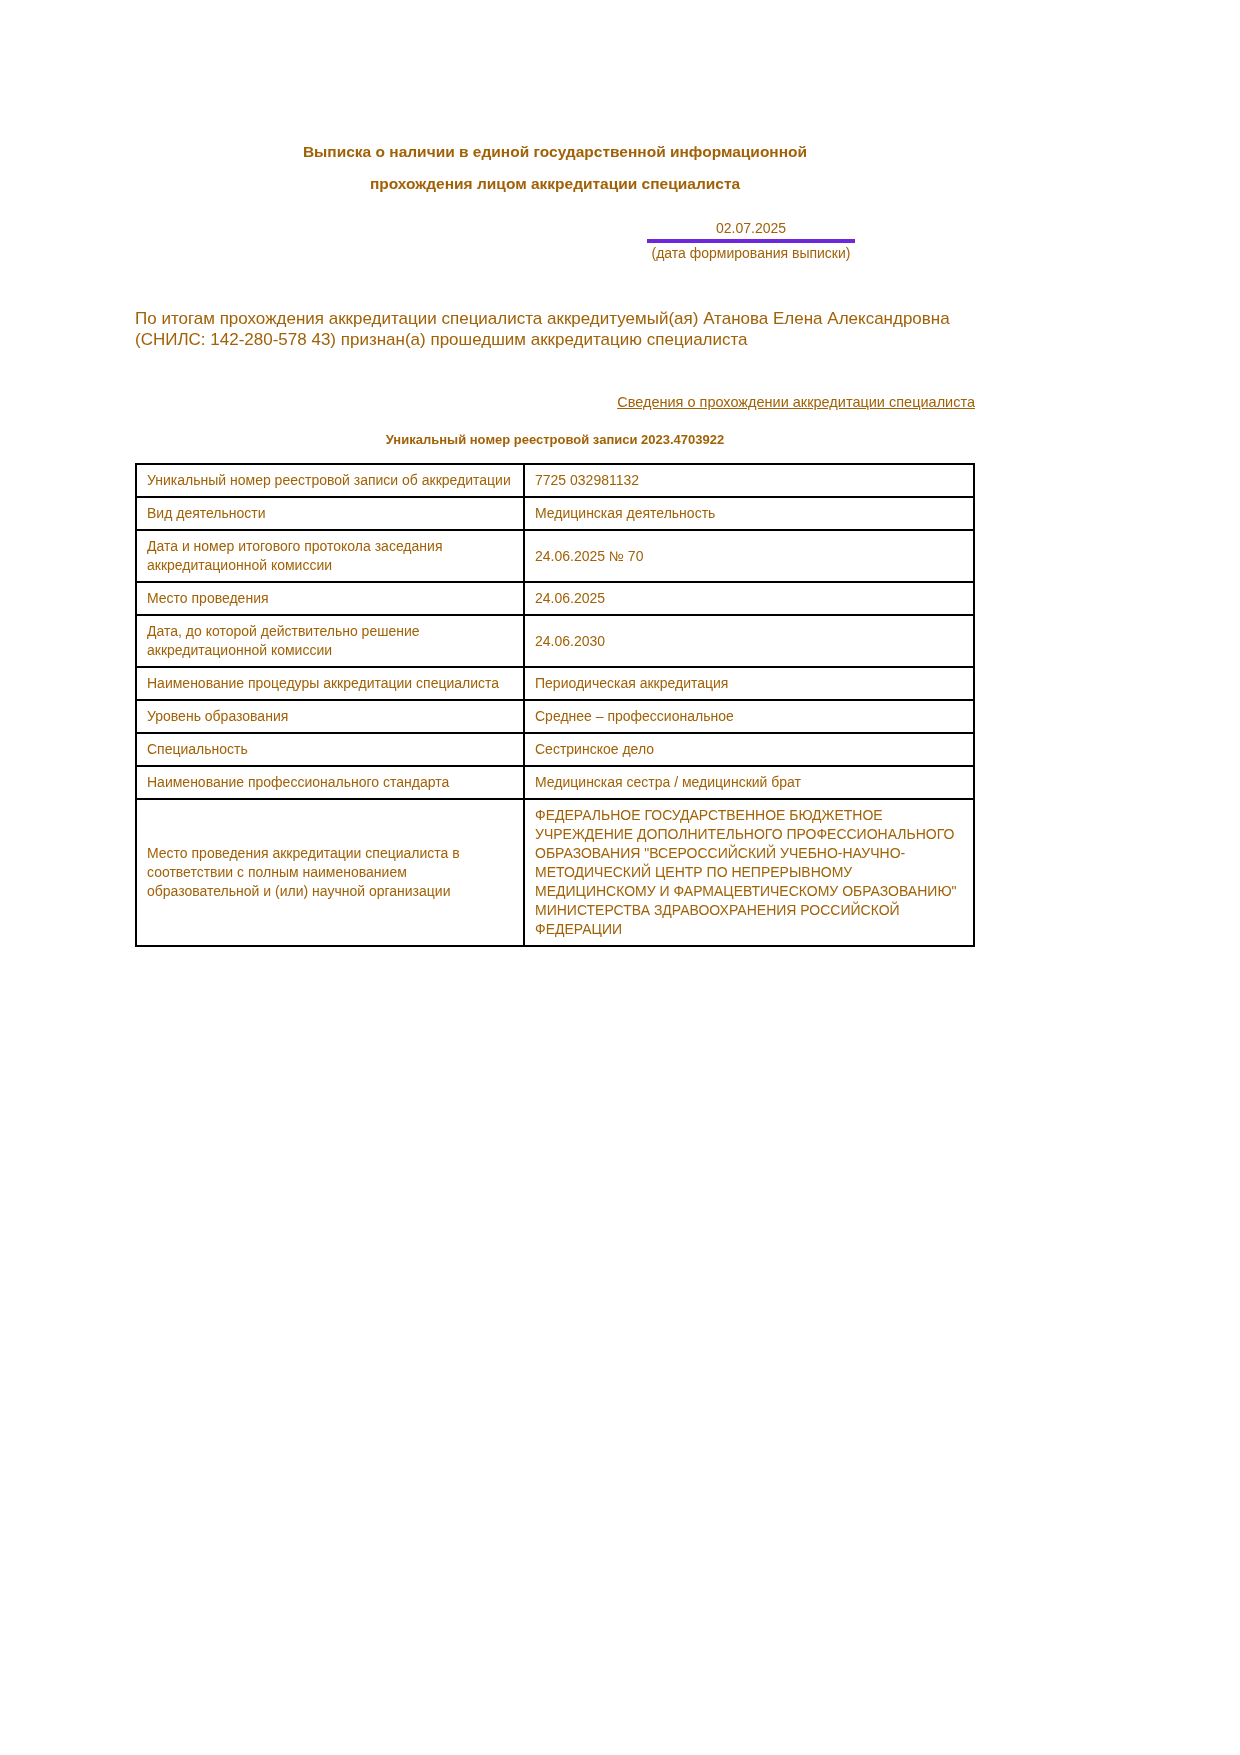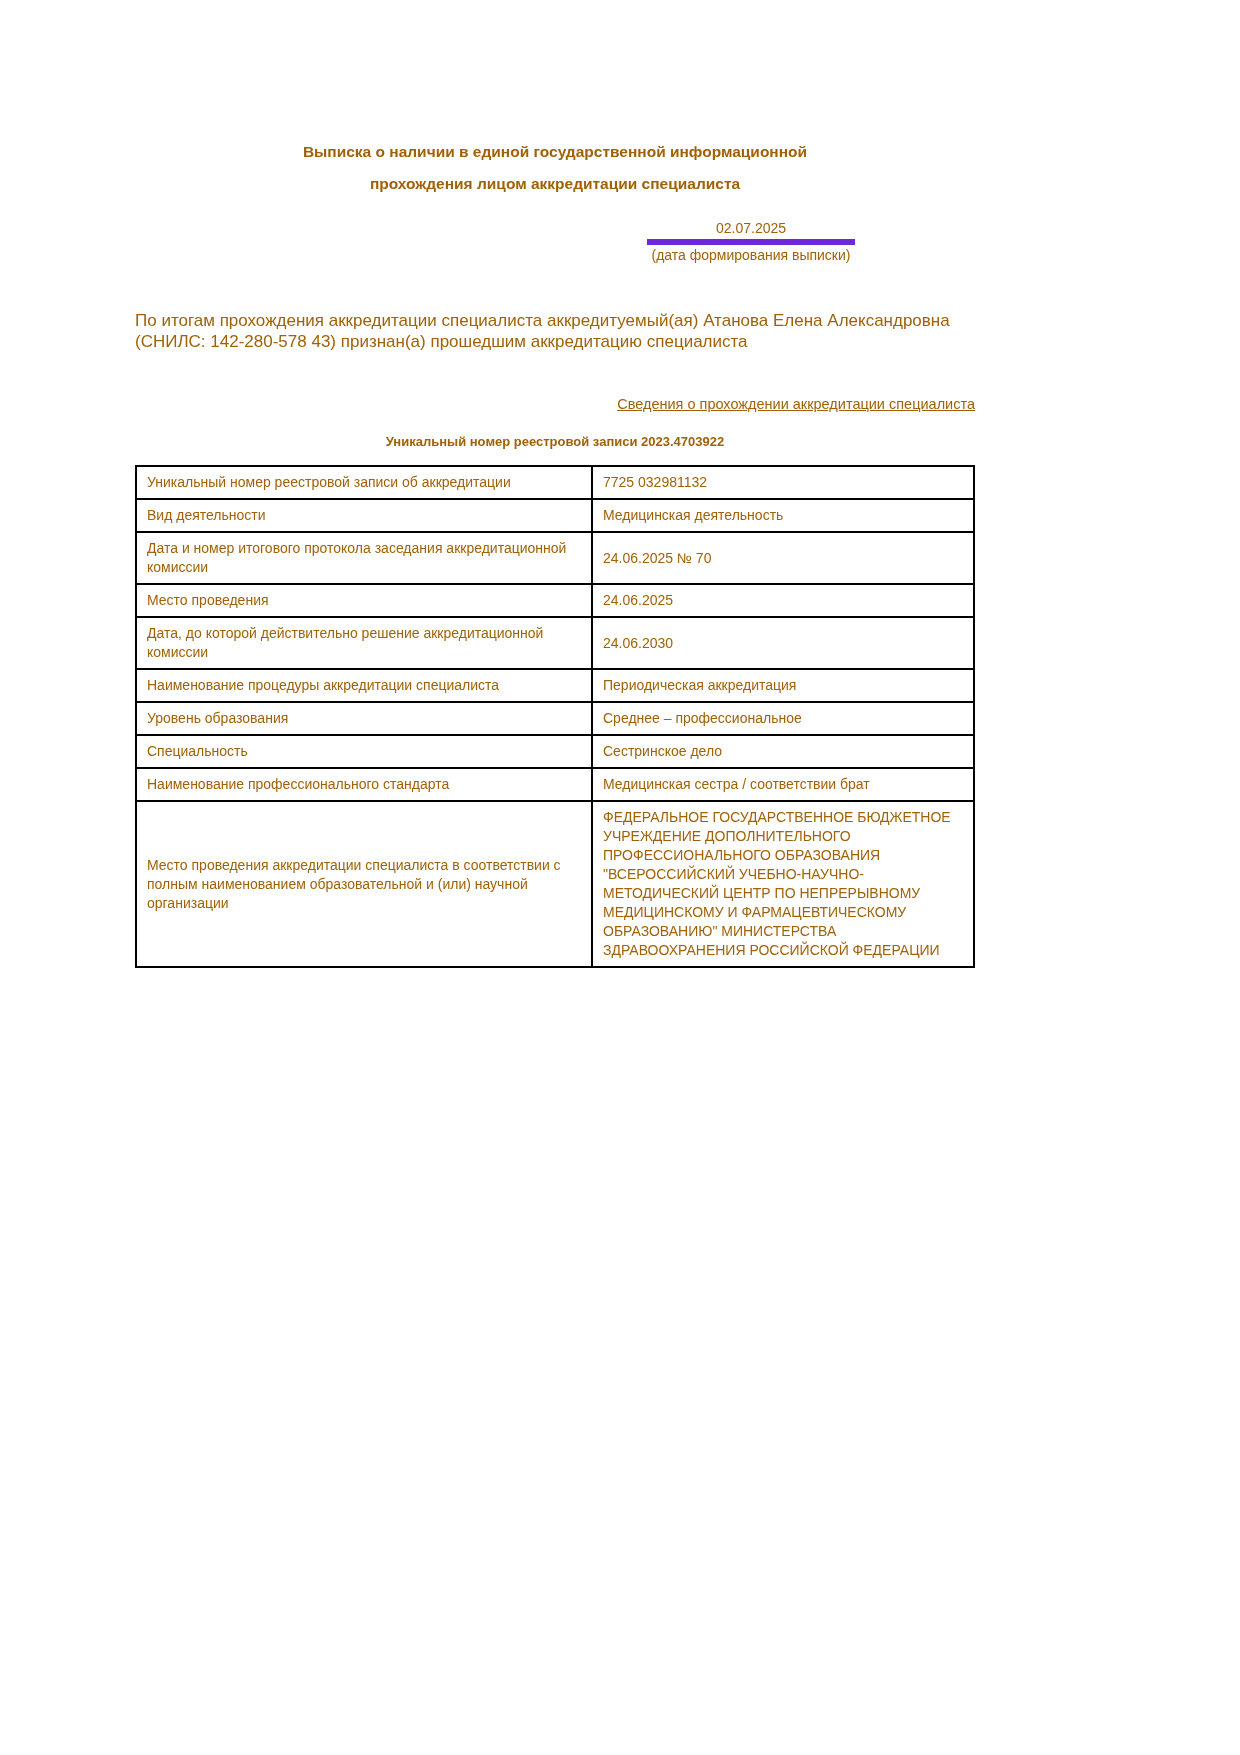--- a/index.html
+++ b/index.html
@@ -29,21 +29,21 @@
     margin-top: 18px;
     margin-left: auto;
     margin-right: 120px;
     width: 208px;
     text-align: center;
     font-size: 14px;
   }
   .date-value {
     display: block;
     padding: 1px 4px 2px 4px;
-    border-bottom: 6px solid #6d28d9;
+    border-bottom: 4px solid #6d28d9;
     line-height: 18px;
   }
   .date-caption {
     display: block;
     line-height: 18px;
     padding-top: 1px;
   }
   .intro {
     margin-top: 46px;
     text-align: left;
@@ -69,21 +69,21 @@
     border-collapse: collapse;
     font-size: 14px;
   }
   table.acc-table td {
     border: 2px solid #000000;
     padding: 6px 10px;
     line-height: 19px;
     vertical-align: middle;
     text-align: left;
   }
-  td.cell-label { width: 456px; padding-left: 8px; margin-left: 32px; }
+  td.cell-label { width: 388px; padding-left: 8px; margin-left: 32px; }
   td.cell-value { padding-left: 12px; }
 </style>
 </head>
 <body>
 
 <div class="page">
   <div class="content">
 
     <div class="doc-title">
       <div>Выписка о наличии в единой государственной информационной</div>
@@ -130,21 +130,21 @@
         <tr>
           <td class="cell-label">Уровень образования</td>
           <td class="cell-value">Среднее – профессиональное</td>
         </tr>
         <tr>
           <td class="cell-label">Специальность</td>
           <td class="cell-value">Сестринское дело</td>
         </tr>
         <tr>
           <td class="cell-label">Наименование профессионального стандарта</td>
-          <td class="cell-value">Медицинская сестра / соответствии брат</td>
+          <td class="cell-value">Медицинская сестра / медицинский брат</td>
         </tr>
         <tr>
           <td class="cell-label">Место проведения аккредитации специалиста в соответствии с полным наименованием образовательной и (или) научной организации</td>
           <td class="cell-value">ФЕДЕРАЛЬНОЕ ГОСУДАРСТВЕННОЕ БЮДЖЕТНОЕ УЧРЕЖДЕНИЕ ДОПОЛНИТЕЛЬНОГО ПРОФЕССИОНАЛЬНОГО ОБРАЗОВАНИЯ "ВСЕРОССИЙСКИЙ УЧЕБНО-НАУЧНО-МЕТОДИЧЕСКИЙ ЦЕНТР ПО НЕПРЕРЫВНОМУ МЕДИЦИНСКОМУ И ФАРМАЦЕВТИЧЕСКОМУ ОБРАЗОВАНИЮ" МИНИСТЕРСТВА ЗДРАВООХРАНЕНИЯ РОССИЙСКОЙ ФЕДЕРАЦИИ</td>
         </tr>
       </tbody>
     </table>
 
   </div>
 </div>

